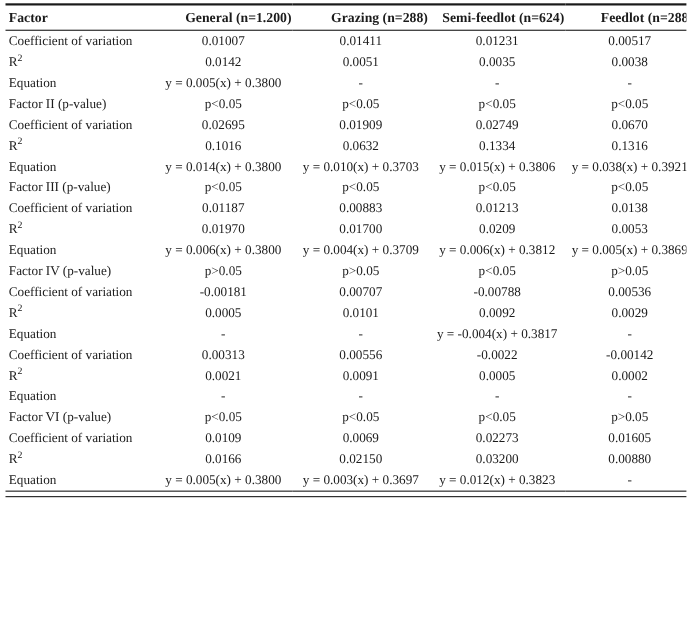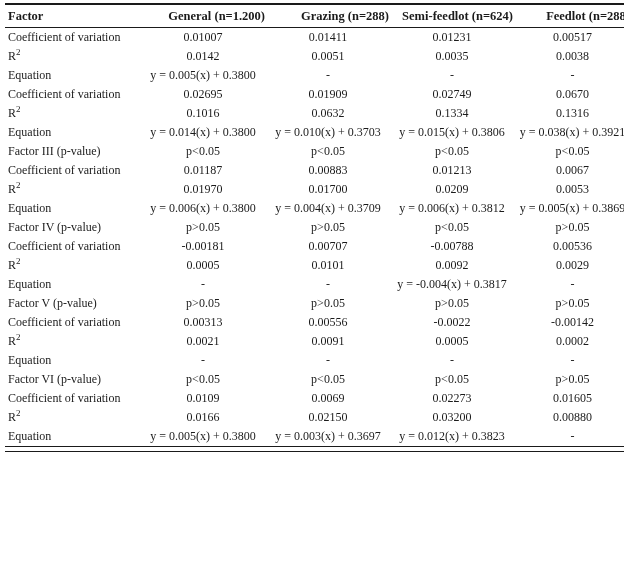--- a/index.html
+++ b/index.html
@@ -104,20 +104,27 @@
             <td class="val">0.0038</td>
           </tr>
           <tr>
             <td class="c0">Equation</td>
             <td class="val">y = 0.005(x) + 0.3800</td>
             <td class="val">-</td>
             <td class="val">-</td>
             <td class="val">-</td>
           </tr>
           <tr>
+            <td class="c0">Factor II (p-value)</td>
+            <td class="val">p&lt;0.05</td>
+            <td class="val">p&lt;0.05</td>
+            <td class="val">p&lt;0.05</td>
+            <td class="val">p&lt;0.05</td>
+          </tr>
+          <tr>
             <td class="c0">Coefficient of variation</td>
             <td class="val">0.02695</td>
             <td class="val">0.01909</td>
             <td class="val">0.02749</td>
             <td class="val">0.0670</td>
           </tr>
           <tr>
             <td class="c0"><span>R</span><sup>2</sup></td>
             <td class="val">0.1016</td>
             <td class="val">0.0632</td>
@@ -136,21 +143,21 @@
             <td class="val">p&lt;0.05</td>
             <td class="val">p&lt;0.05</td>
             <td class="val">p&lt;0.05</td>
             <td class="val">p&lt;0.05</td>
           </tr>
           <tr>
             <td class="c0">Coefficient of variation</td>
             <td class="val">0.01187</td>
             <td class="val">0.00883</td>
             <td class="val">0.01213</td>
-            <td class="val">0.0067</td>
+            <td class="val">0.0138</td>
           </tr>
           <tr>
             <td class="c0"><span>R</span><sup>2</sup></td>
             <td class="val">0.01970</td>
             <td class="val">0.01700</td>
             <td class="val">0.0209</td>
             <td class="val">0.0053</td>
           </tr>
           <tr>
             <td class="c0">Equation</td>
@@ -179,27 +186,20 @@
             <td class="val">0.0101</td>
             <td class="val">0.0092</td>
             <td class="val">0.0029</td>
           </tr>
           <tr>
             <td class="c0">Equation</td>
             <td class="val">-</td>
             <td class="val">-</td>
             <td class="val">y = -0.004(x) + 0.3817</td>
             <td class="val">-</td>
-          </tr>
-          <tr>
-            <td class="c0">Factor V (p-value)</td>
-            <td class="val">p&gt;0.05</td>
-            <td class="val">p&gt;0.05</td>
-            <td class="val">p&gt;0.05</td>
-            <td class="val">p&gt;0.05</td>
           </tr>
           <tr>
             <td class="c0">Coefficient of variation</td>
             <td class="val">0.00313</td>
             <td class="val">0.00556</td>
             <td class="val">-0.0022</td>
             <td class="val">-0.00142</td>
           </tr>
           <tr>
             <td class="c0"><span>R</span><sup>2</sup></td>

